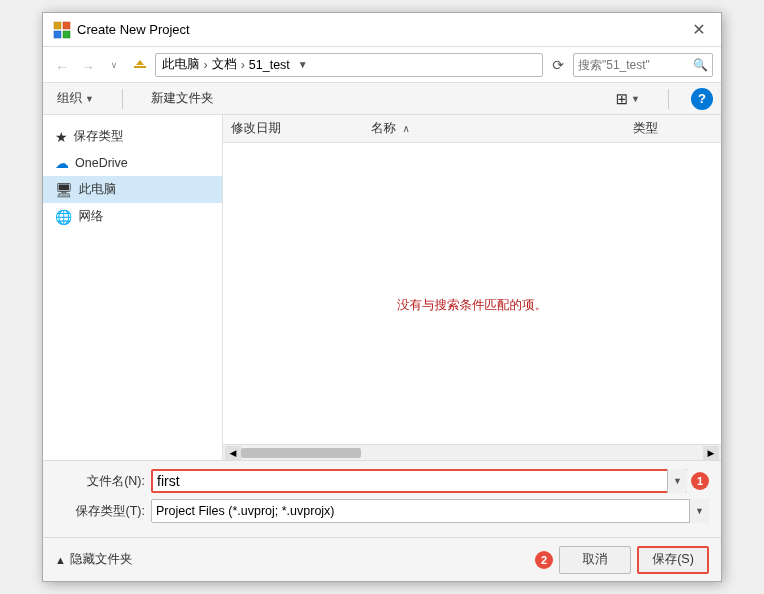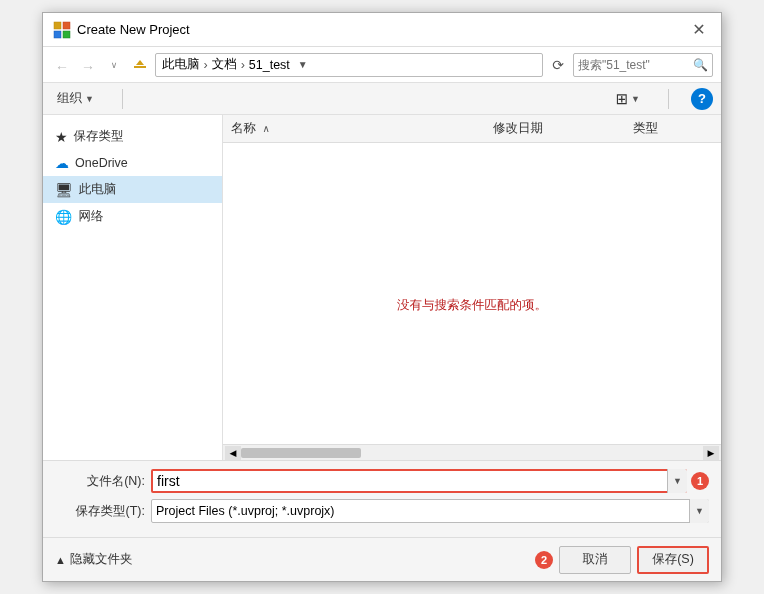--- a/index.html
+++ b/index.html
@@ -452,20 +452,23 @@
       <span class="search-icon-btn">🔍</span>
     </div>
   </div>
 
   <div class="toolbar">
     <div class="toolbar-item">
       <span>组织</span>
       <span class="toolbar-dropdown">▼</span>
     </div>
     <div class="toolbar-sep"></div>
+    <div class="toolbar-item">
+      <span>新建文件夹</span>
+    </div>
     <div style="flex:1;"></div>
     <div class="toolbar-item" style="font-size:15px;">
       <span>⊞</span>
       <span class="toolbar-dropdown">▼</span>
     </div>
     <div class="toolbar-sep"></div>
     <div class="toolbar-item" style="width:22px;height:22px;background:#0078d7;color:#fff;border-radius:50%;padding:0;font-size:13px;font-weight:bold;display:flex;align-items:center;justify-content:center;">
       <span>?</span>
     </div>
   </div>
@@ -487,26 +490,26 @@
       </div>
       <div class="sidebar-item">
         <span class="sidebar-icon">🌐</span>
         <span>网络</span>
       </div>
     </div>
 
     <div class="file-area">
 
       <div class="file-header">
+        <div class="col-header col-date">
+          <span>修改日期</span>
+        </div>
         <div class="col-header col-name">
           <span>名称</span>
           <span class="col-sort-arrow">∧</span>
-        </div>
-        <div class="col-header col-date">
-          <span>修改日期</span>
         </div>
         <div class="col-header col-type">
           <span>类型</span>
         </div>
       </div>
 
       <div class="file-list">
         <span class="empty-message">没有与搜索条件匹配的项。</span>
       </div>
 

